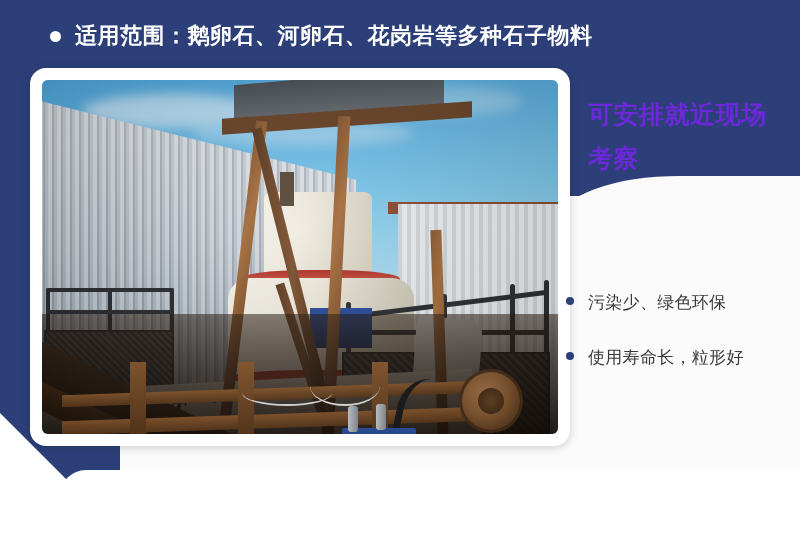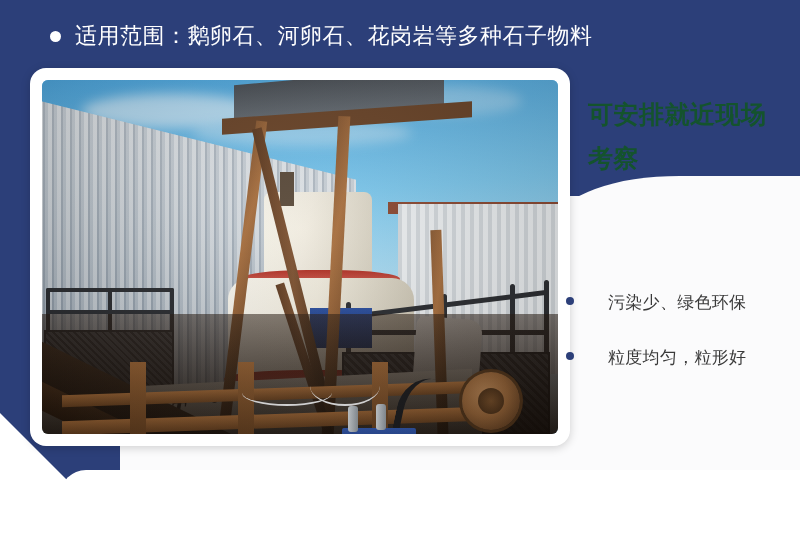--- a/index.html
+++ b/index.html
@@ -67,21 +67,21 @@
   }
   .header-bullet {
     width:11px; height:11px; border-radius:50%;
     background:#ffffff;
     margin-left:50px; margin-right:14px;
     flex:0 0 auto;
   }
   .header-title {
     color:#ffffff;
     font-size:22px;
-    font-weight:normal;
+    font-weight:bold;
     letter-spacing:0.5px;
     white-space:nowrap;
   }
 
   
   .photo-card {
     position:absolute;
     left:30px; top:68px;
     width:540px; height:378px;
     background:#ffffff;
@@ -325,21 +325,21 @@
     background:
       radial-gradient(ellipse at 50% 42%, rgba(255,255,255,0.05) 0%, rgba(0,0,0,0.18) 100%);
     pointer-events:none;
   }
 
   
   .headline {
     position:absolute;
     left:588px; top:92px;
     width:200px;
-    color:#14532d;
+    color:#6d28d9;
     font-size:25px;
     font-weight:bold;
     line-height:44px;
     letter-spacing:0.5px;
   }
 
   .feature-list {
     position:absolute;
     left:566px; top:288px;
     width:226px;
@@ -354,21 +354,20 @@
     background:#2c3f79;
     margin-top:9px;
     margin-right:14px;
     flex:0 0 auto;
   }
   .feature-text {
     color:#3a3a3a;
     font-size:17px;
     line-height:29px;
     letter-spacing:0.3px;
-    margin-left:20px;
   }
 </style>
 </head>
 <body>
 
 <div id="stage">
 
   <div class="navy-bg"></div>
   <div class="white-body"></div>
   <div class="white-body-curve"></div>
@@ -467,17 +466,17 @@
 
   <div class="headline">可安排就近现场考察</div>
 
   <div class="feature-list">
     <div class="feature">
       <div class="feature-dot"></div>
       <div class="feature-text">污染少、绿色环保</div>
     </div>
     <div class="feature">
       <div class="feature-dot"></div>
-      <div class="feature-text">粒度均匀，粒形好</div>
+      <div class="feature-text">使用寿命长，粒形好</div>
     </div>
   </div>
 
 </div>
 
 </body></html>

